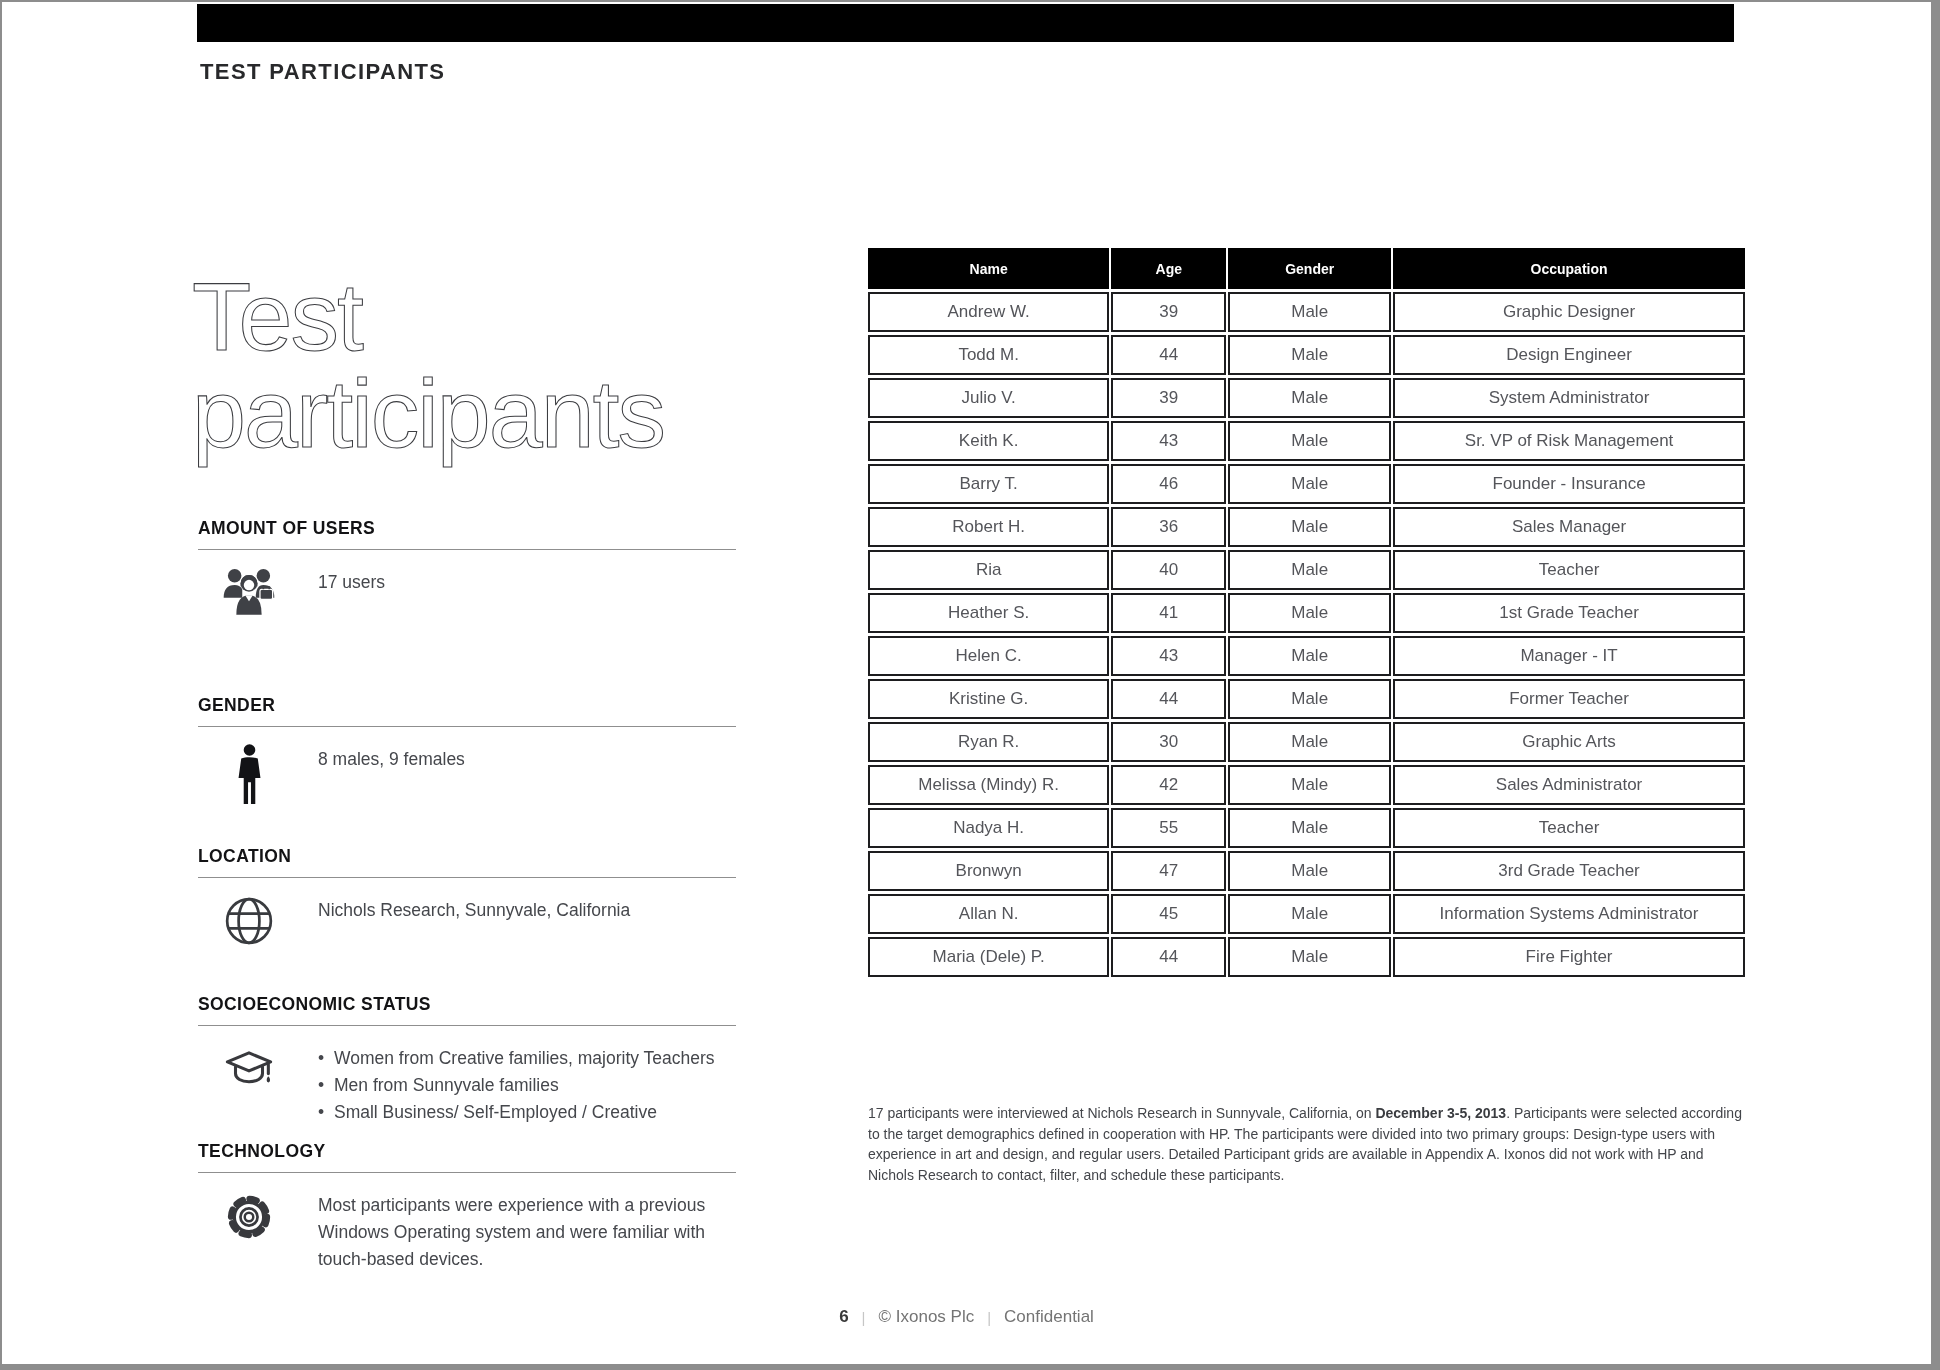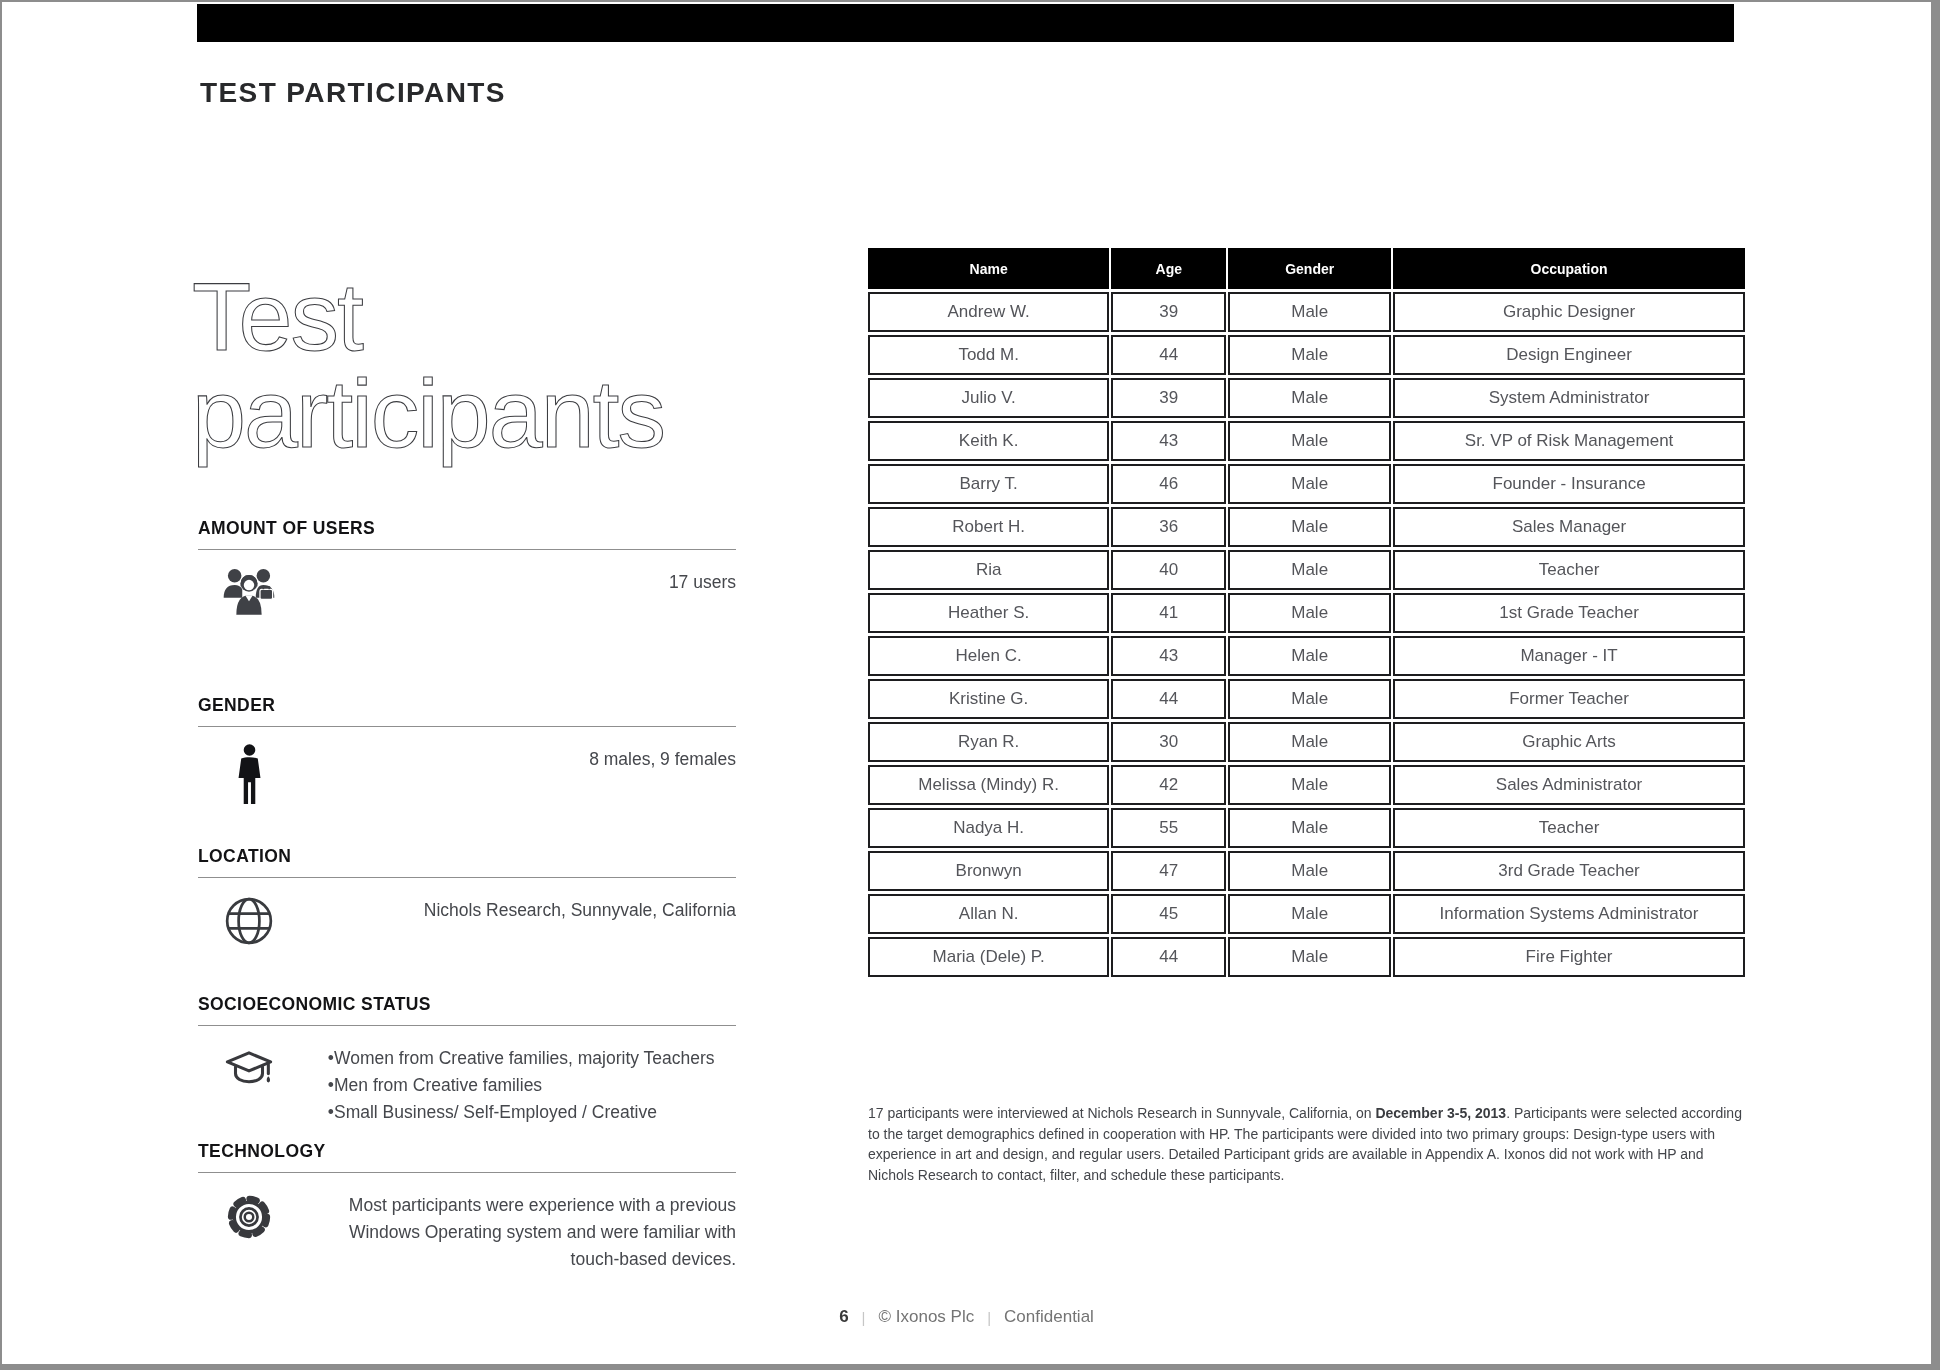--- a/index.html
+++ b/index.html
@@ -19,22 +19,22 @@
 
   
   .top-bar {
     position: absolute;
     left: 195px; top: 2px;
     width: 1537px; height: 38px;
     background: #000000;
   }
   .slide-label {
     position: absolute;
-    left: 198px; top: 75px;
-    font-size: 28px;
+    left: 198px; top: 57px;
+    font-size: 22px;
     font-weight: bold;
     letter-spacing: 1.4px;
     color: #28292b;
   }
 
   
   .hero-title {
     position: absolute;
     left: 190px; top: 266px;
     font-size: 97px;
@@ -50,21 +50,21 @@
   
   .section { position: absolute; left: 196px; width: 538px; }
   .section h3 {
     font-size: 17.5px;
     font-weight: bold;
     letter-spacing: 0.4px;
     color: #131315;
     margin-bottom: 10px;
   }
   .section .rule { height: 1px; background: #8f8f8f; margin-bottom: 17px; }
-  .section .row { display: flex; align-items: flex-start; text-align: right; }
+  .section .row { display: flex; align-items: flex-start; }
   .icon-box { width: 54px; margin-left: 24px; flex: none; display: flex; justify-content: center; }
   .section .content {
     margin-left: 42px;
     flex: 1;
     font-size: 17.5px;
     color: #45474c;
     line-height: 1.55;
     padding-top: 2px;
   }
   .bullet { display: flex; }
@@ -200,21 +200,21 @@
           <path d="M51.5,34 C49.8,36.4 50.2,39 51.5,39 C52.8,39 53.2,36.4 51.5,34 Z" fill="#38393d" stroke-width="1.5"></path>
         </svg>
       </div>
       <div class="content">
         <div class="bullet">
           <span class="dot">•</span>
           <span>Women from Creative families, majority Teachers</span>
         </div>
         <div class="bullet">
           <span class="dot">•</span>
-          <span>Men from Creative families</span>
+          <span>Men from Sunnyvale families</span>
         </div>
         <div class="bullet">
           <span class="dot">•</span>
           <span>Small Business/ Self-Employed / Creative</span>
         </div>
       </div>
     </div>
   </div>
 
   <div class="section" style="top:1139px">

